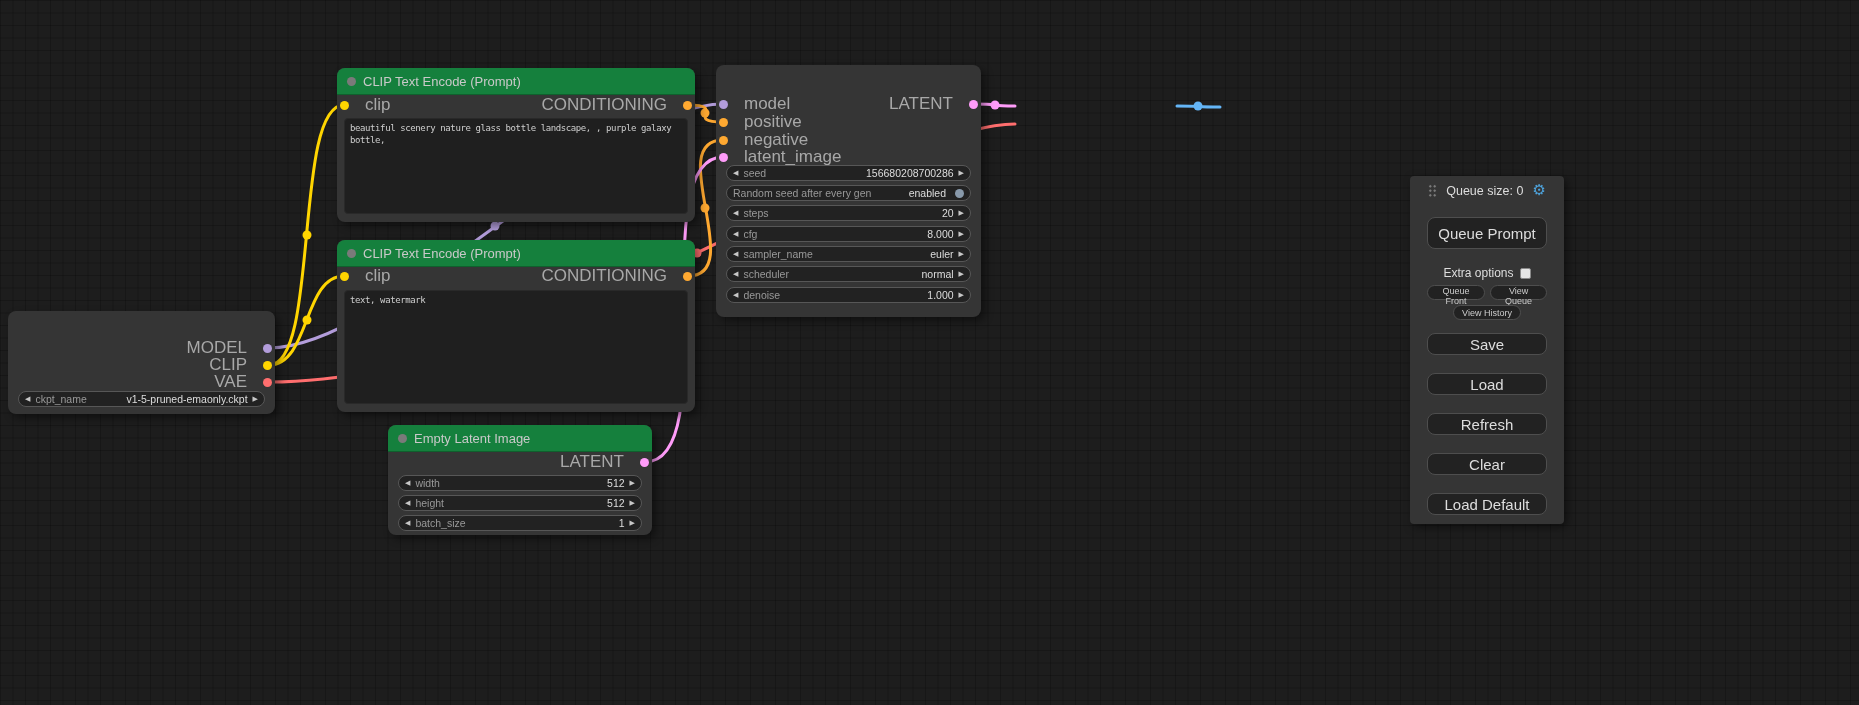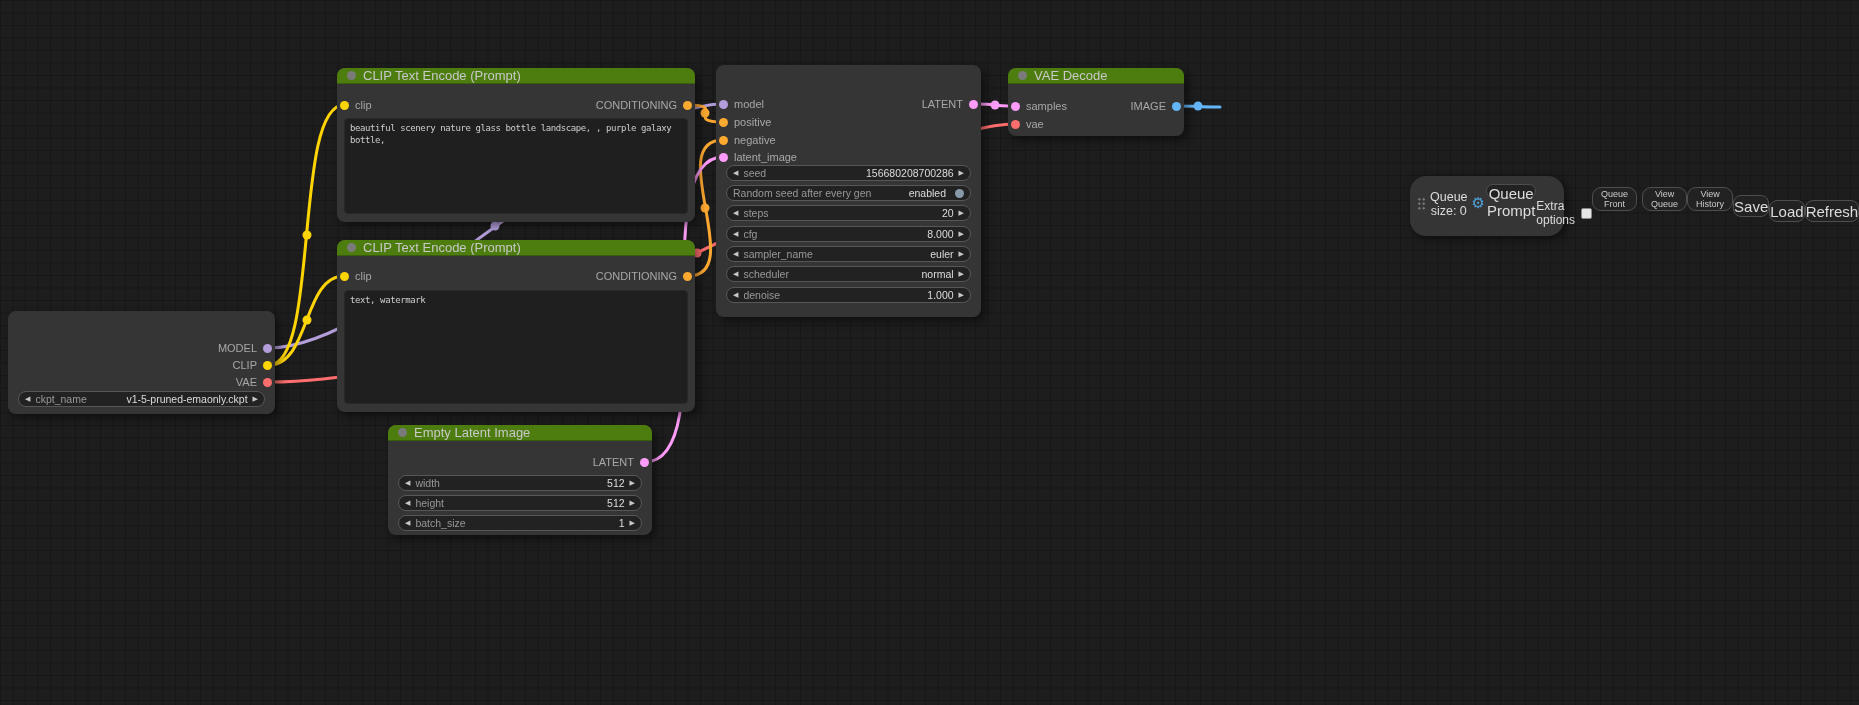--- a/index.html
+++ b/index.html
@@ -8,63 +8,63 @@
   #canvas{position:relative;width:1859px;height:705px;background-color:#1d1d1d;
     background-image:
       linear-gradient(rgba(0,0,0,.20) 1px,transparent 1px),
       linear-gradient(90deg,rgba(0,0,0,.20) 1px,transparent 1px);
     background-size:12.5px 12.5px}
   #links{position:absolute;inset:0;z-index:1;pointer-events:none}
   #links path{fill:none;stroke-width:3;stroke-linecap:round}
 
   .node{position:absolute;z-index:2;background:#353535;border-radius:8px;
     box-shadow:4px 4px 9px rgba(0,0,0,.45)}
-  .ntitle{display:flex;align-items:center;gap:7px;height:16px;padding:0 10px;
-    background:#4d7c0f;border-radius:8px 8px 0 0;border-bottom:1px solid rgba(0,0,0,.25);
+  .ntitle{display:flex;align-items:center;gap:7px;height:27px;padding:0 10px;
+    background:#15803d;border-radius:8px 8px 0 0;border-bottom:1px solid rgba(0,0,0,.25);
     color:#c9c9c9;font-size:13px;white-space:nowrap;overflow:hidden}
   .nbox{width:9px;height:9px;border-radius:50%;background:#7a7a7a;flex:none}
 
-  .slot{position:absolute;display:flex;align-items:center;gap:6px;height:16px;
-    font-size:11px;color:#a8a8a8;white-space:nowrap}
+  .slot{position:absolute;display:flex;align-items:center;gap:16px;height:16px;
+    font-size:17px;color:#a8a8a8;white-space:nowrap}
   .slot.in{left:3px}
   .slot.out{right:3px;flex-direction:row-reverse}
   .pdot{width:9px;height:9px;border-radius:50%;flex:none}
 
   .widget{position:absolute;left:10px;right:10px;height:16px;background:#222;
     border:1px solid #575757;border-radius:8px;display:flex;align-items:center;
     gap:5px;padding:0 6px;font-size:10.5px;color:#999;white-space:nowrap}
   .widget .wval{margin-left:auto;color:#ddd}
   .warrow{color:#c8c8c8;font-size:7px;line-height:1;font-family:"DejaVu Sans",sans-serif}
   .wtoggle{width:9px;height:9px;border-radius:50%;background:var(--c-toggle-on,#8899AA);flex:none;margin-left:4px}
 
   .wtext{position:absolute;left:7px;right:7px;background:#1f1f1f;border:1px solid #292929;
     border-radius:4px;resize:none;color:#cfcfcf;padding:4px 5px;
     font-family:"DejaVu Sans Mono",monospace;font-size:9px;letter-spacing:-.4px;
     line-height:1.3;outline:none;overflow:hidden}
 
   #menu{position:absolute;left:1410px;top:176px;width:154px;z-index:5;background:#353535;
-    border-radius:16px;box-shadow:3px 3px 9px rgba(0,0,0,.5);padding:6px 6px 9px;
-    display:flex;flex-direction:row;color:#ddd}
+    border-radius:4px;box-shadow:3px 3px 9px rgba(0,0,0,.5);padding:6px 17px 9px;
+    display:flex;flex-direction:column;color:#ddd}
   .menu-header{display:flex;align-items:center;gap:4px;padding:1px 1px 3px}
   .drag-handle{width:9px;height:13px;flex:none;
     background-image:radial-gradient(circle,#808080 1px,transparent 1.3px);
     background-size:4.5px 4.5px}
   .queue-size{flex:1;text-align:center;font-size:12.5px;color:#ddd}
   .gear{color:#4ea4dd;font-size:15px;line-height:1;flex:none;cursor:pointer;
     font-family:"DejaVu Sans",sans-serif}
   .btn{background:#222;border:1px solid #4e4e4e;border-radius:8px;color:#ddd;
     font-size:15px;font-family:inherit;height:22px;margin-top:18px;cursor:pointer;width:100%}
-  #queue-prompt-btn{height:14px;margin-top:2px}
+  #queue-prompt-btn{height:32px;margin-top:16px}
   .extra-row{display:flex;align-items:center;justify-content:center;gap:6px;
     margin-top:17px;font-size:12px}
   .checkbox{width:11px;height:11px;background:#e6e6e6;border:1px solid #8a8a8a;
     border-radius:2px;flex:none;cursor:pointer}
   .small-row{display:flex;justify-content:center;gap:5px;margin-top:5px}
   .btn-small{background:#222;border:1px solid #4e4e4e;border-radius:9px;color:#ccc;
-    font-size:9px;font-family:inherit;height:24px;padding:0 8px;cursor:pointer}
+    font-size:9px;font-family:inherit;height:15px;padding:0 8px;cursor:pointer}
   .btn-gap{margin-top:13px}
 </style>
 </head>
 <body>
 
 <div id="canvas">
 
   <svg id="links" viewBox="0 0 1859 705">
     <path d="M269,348 C389,348 603,104 723,104" style="stroke:var(--c-model)"></path>
     <path d="M269,365 C320,365 293,105 344,105" style="stroke:var(--c-clip)"></path>
@@ -225,38 +225,20 @@
       <span class="warrow">▶</span>
     </div>
     <div class="widget" style="top:222px">
       <span class="warrow">◀</span>
       <span class="wname">denoise</span>
       <span class="wval">1.000</span>
       <span class="warrow">▶</span>
     </div>
   </div>
 
-  <div class="node" style="left:1008px;top:68px;width:176px;height:68px">
-    <div class="ntitle">
-      <span class="nbox"></span>
-      <span>VAE Decode</span>
-    </div>
-    <div class="slot in" style="top:30px">
-      <i class="pdot" style="background:var(--c-latent)"></i>
-      <span>samples</span>
-    </div>
-    <div class="slot in" style="top:48px">
-      <i class="pdot" style="background:var(--c-vae)"></i>
-      <span>vae</span>
-    </div>
-    <div class="slot out" style="top:30px">
-      <i class="pdot" style="background:var(--c-image)"></i>
-      <span>IMAGE</span>
-    </div>
-  </div>
 
 
   <div id="menu">
     <div class="menu-header">
       <span class="drag-handle"></span>
       <span class="queue-size">Queue size: 0</span>
       <span class="gear">⚙</span>
     </div>
     <button class="btn" id="queue-prompt-btn">Queue Prompt</button>
     <div class="extra-row">

